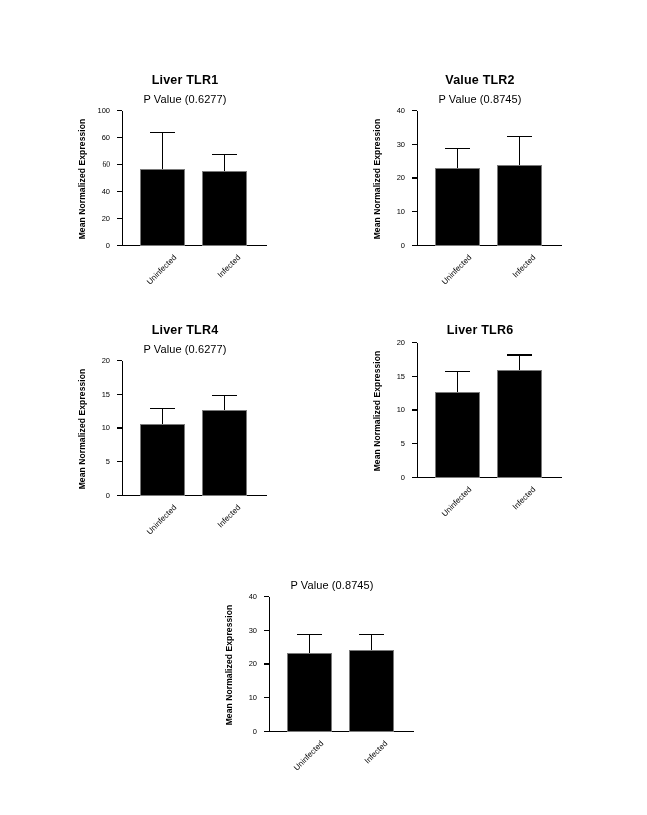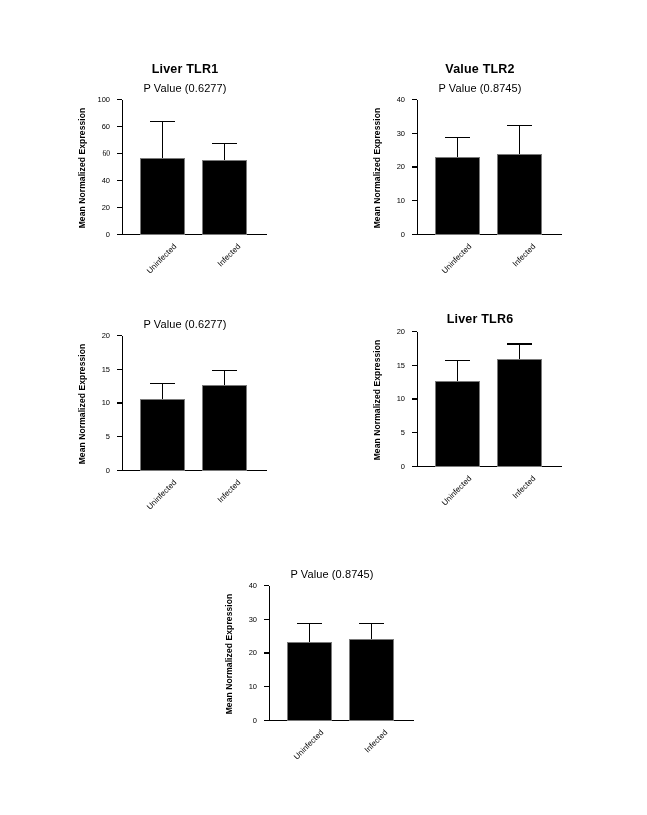--- a/index.html
+++ b/index.html
@@ -10,20 +10,21 @@
   body {
     width: 647px;
     height: 815px;
     font-family: "Liberation Sans", sans-serif;
     color: #000000;
     position: relative;
     overflow: hidden;
   }
   .panel {
     position: absolute;
+    margin-top: 11px;
   }
   .panel-title {
     font-size: 12.5px;
     font-weight: bold;
     text-align: center;
     letter-spacing: 0.2px;
   }
   .panel-pvalue {
     font-size: 11px;
     text-align: center;
@@ -194,20 +195,21 @@
       <div class="errbar" style="left:102px; bottom:81px; height:28.7px;"></div>
       <div class="errcap" style="left:90px; width:25px; bottom:109px;"></div>
 
       <div class="xtick-label" style="left:-8px; top:142px; width:58px;">Uninfected</div>
       <div class="xtick-label" style="left:56px; top:142px; width:58px;">Infected</div>
     </div>
   </div>
 </div>
 
 <div class="panel" style="left:60px; top:312px; width:250px;">
+  <div class="panel-title">Liver TLR4</div>
   <div class="panel-pvalue">P Value (0.6277)</div>
   <div class="plot-wrap" style="width:220px; height:175px; margin-top:6px;">
     <div class="ylabel" style="height:135px;">
       <span>Mean Normalized Expression</span>
     </div>
     <div class="axes" style="left:47px; top:0px; width:145px; height:135px;">
       <div class="axis-line-y"></div>
       <div class="axis-line-x"></div>
 
       <div class="tick" style="bottom:0px;">

